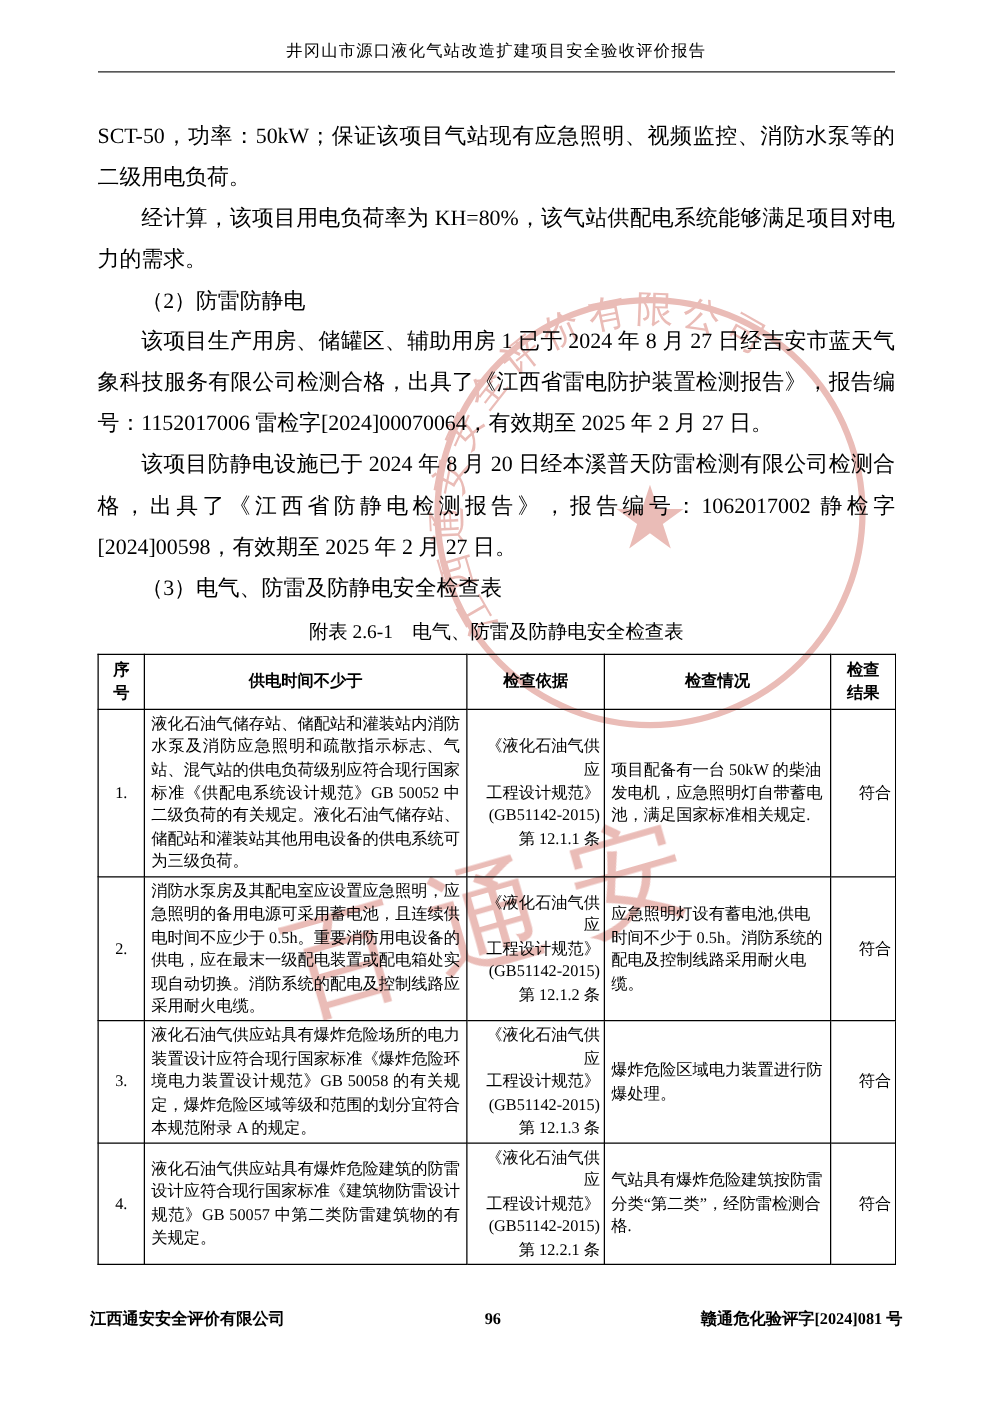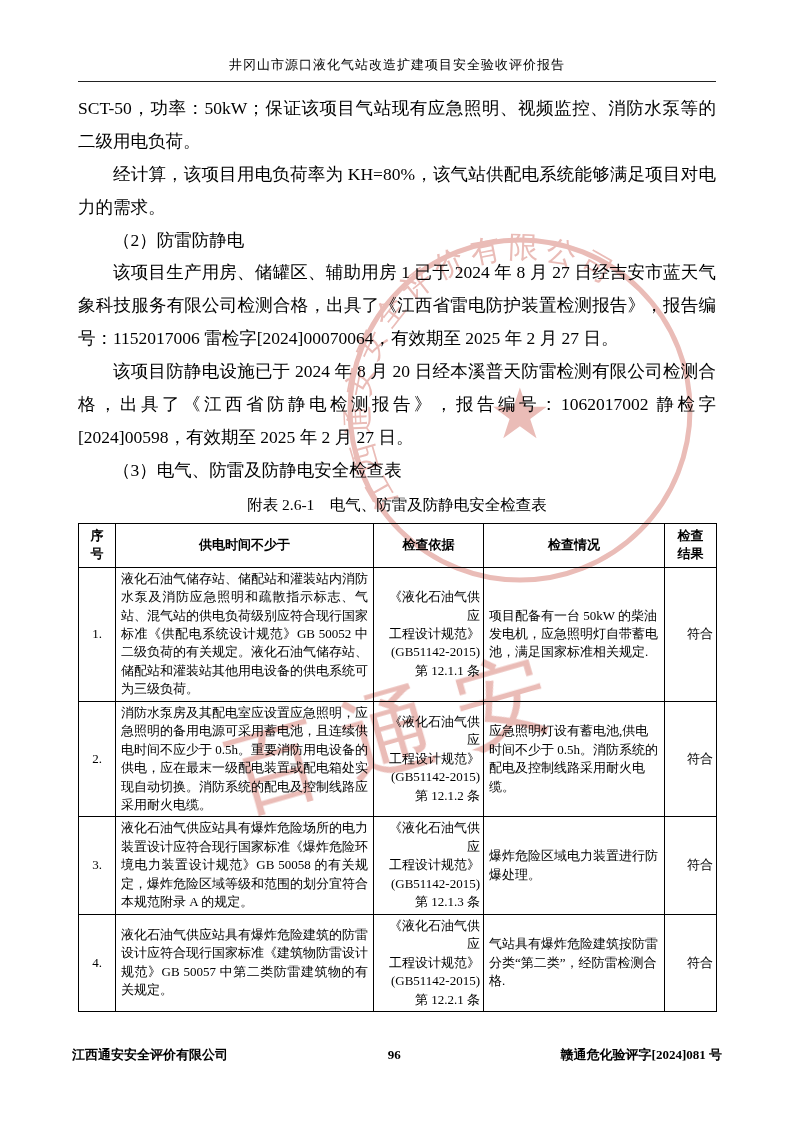--- a/index.html
+++ b/index.html
@@ -7,21 +7,21 @@
   .page {
     position:relative;
     width:794px; height:1123px;
     margin:0 auto;
     background:#ffffff;
     font-family:"Liberation Serif","DejaVu Serif",serif;
     color:#000;
     overflow:hidden;
   }
   .doc-header {
-    position:absolute; top:56px; left:78px; right:78px;
+    position:absolute; top:32px; left:78px; right:78px;
     text-align:center;
     font-size:13px;
     letter-spacing:1px;
     padding-bottom:7px;
     border-bottom:1.5px solid #222;
   }
   .content {
     position:absolute; top:92px; left:78px; right:78px;
   }
   .para {

